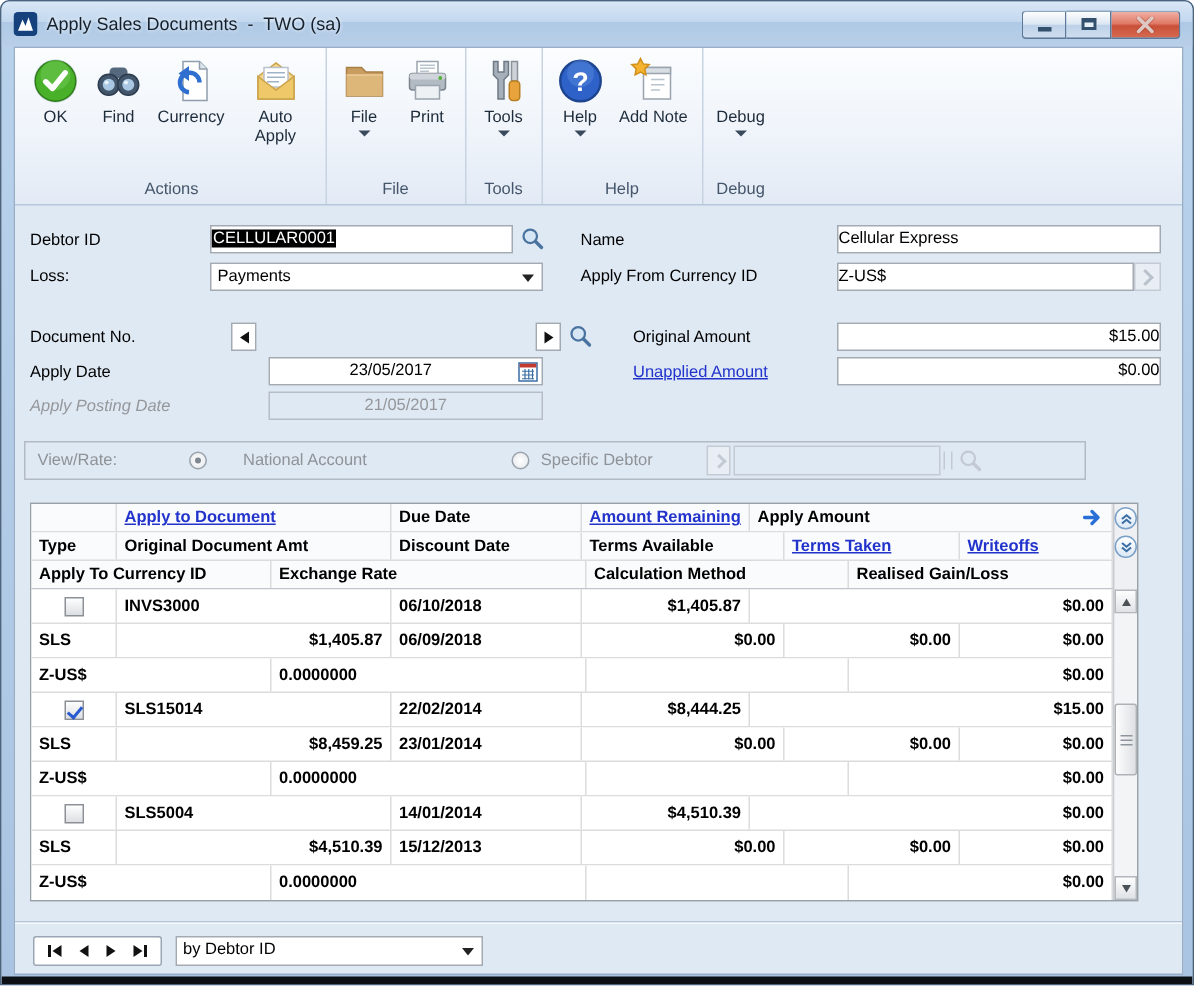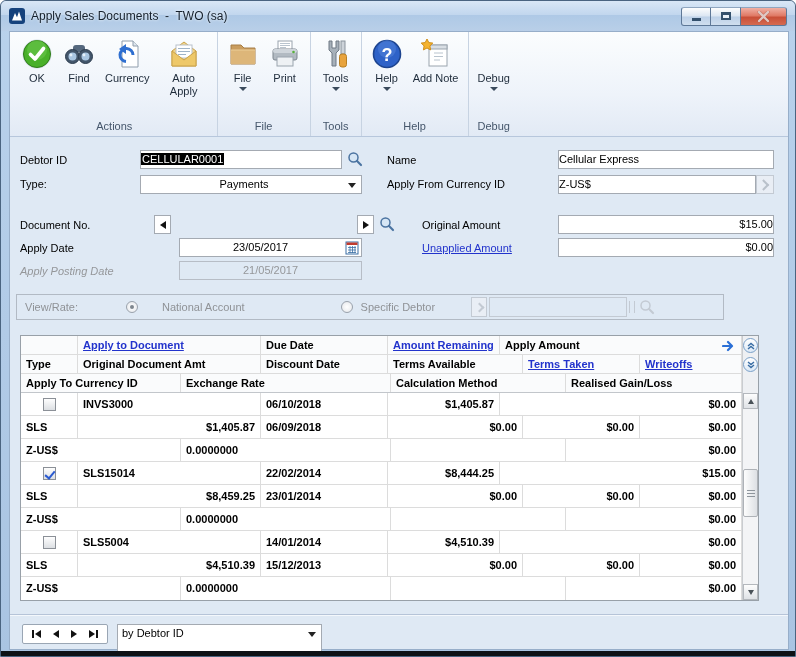--- a/index.html
+++ b/index.html
@@ -103,21 +103,21 @@
   .sa-down{width:0;height:0;border-left:3.5px solid transparent;border-right:3.5px solid transparent;border-top:5px solid #4a5258;}
   .gs-track{flex:1;position:relative;background:#f3f4f6;}
   .gs-thumb{position:absolute;left:0;right:0;top:60px;height:48px;background:linear-gradient(90deg,#fdfdfd,#dde0e4);border:1px solid #aeb2b7;border-radius:2px;display:flex;align-items:center;justify-content:center;cursor:grab;}
   .grip{width:8px;height:7px;border-top:1px solid #8e959c;border-bottom:1px solid #8e959c;position:relative;}
   .grip::after{content:"";position:absolute;left:0;right:0;top:2px;height:1px;background:#8e959c;}
   
   .hsep{position:absolute;left:0px;top:477px;width:778px;height:2px;border-top:1px solid #b6c4d8;border-bottom:1px solid #f4f8fc;}
   .nav{position:absolute;left:12px;top:487px;width:86px;height:20px;background:#fff;border:1px solid #9aa6b4;border-radius:2px;display:flex;align-items:center;justify-content:space-around;padding:0 3px;}
   .navbtn{display:flex;align-items:center;gap:1px;cursor:pointer;height:100%;padding:0 2px;}
   .vbar{width:2px;height:8px;background:#111;}
-  .footer-combo{position:absolute;left:107px;top:487px;width:205px;height:32px;}
+  .footer-combo{position:absolute;left:107px;top:487px;width:205px;height:20px;}
 </style>
 </head>
 <body>
 
 <div class="window">
 
   <div class="titlebar">
     <span class="title-icon">
       <svg viewBox="0 0 16 16">
           <rect width="16" height="16" rx="3" fill="#15427c"></rect>
@@ -292,22 +292,22 @@
       <div class="box" style="left:130px;top:13px;width:202px;"><span class="selhl">CELLULAR0001</span></div>
       <span class="iconbtn" style="left:336px;top:13px;">
         <svg width="16" height="16" viewBox="0 0 16 16">
             <circle cx="6.5" cy="6.5" r="4.5" fill="#d6e6f5" stroke="#4a73a0" stroke-width="1.5"></circle>
             <line x1="10" y1="10" x2="14" y2="14" stroke="#4a73a0" stroke-width="2.2" stroke-linecap="round"></line>
           </svg>
       </span>
       <span class="lbl" style="left:377px;top:17px;">Name</span>
       <div class="box" style="left:548px;top:13px;width:216px;">Cellular Express</div>
 
-      <span class="lbl" style="left:10px;top:41px;">Type:</span>
-      <div class="combo" style="left:130px;top:38px;width:222px;text-align:center;"><span>Payments</span><span class="dtri"></span></div>
+      <span class="lbl" style="left:10px;top:41px;">Loss:</span>
+      <div class="combo" style="left:130px;top:38px;width:222px;"><span>Payments</span><span class="dtri"></span></div>
       <span class="lbl" style="left:377px;top:41px;">Apply From Currency ID</span>
       <div class="box" style="left:548px;top:38px;width:198px;">Z-US$</div>
       <span class="expbtn" style="left:746px;top:38px;">
           <span class="diag"></span>
         </span>
 
       <span class="lbl u" style="left:10px;top:82px;">Document No.</span>
       <span class="browse" style="left:144px;top:78px;">
           <span class="tri-l"></span>
         </span>

